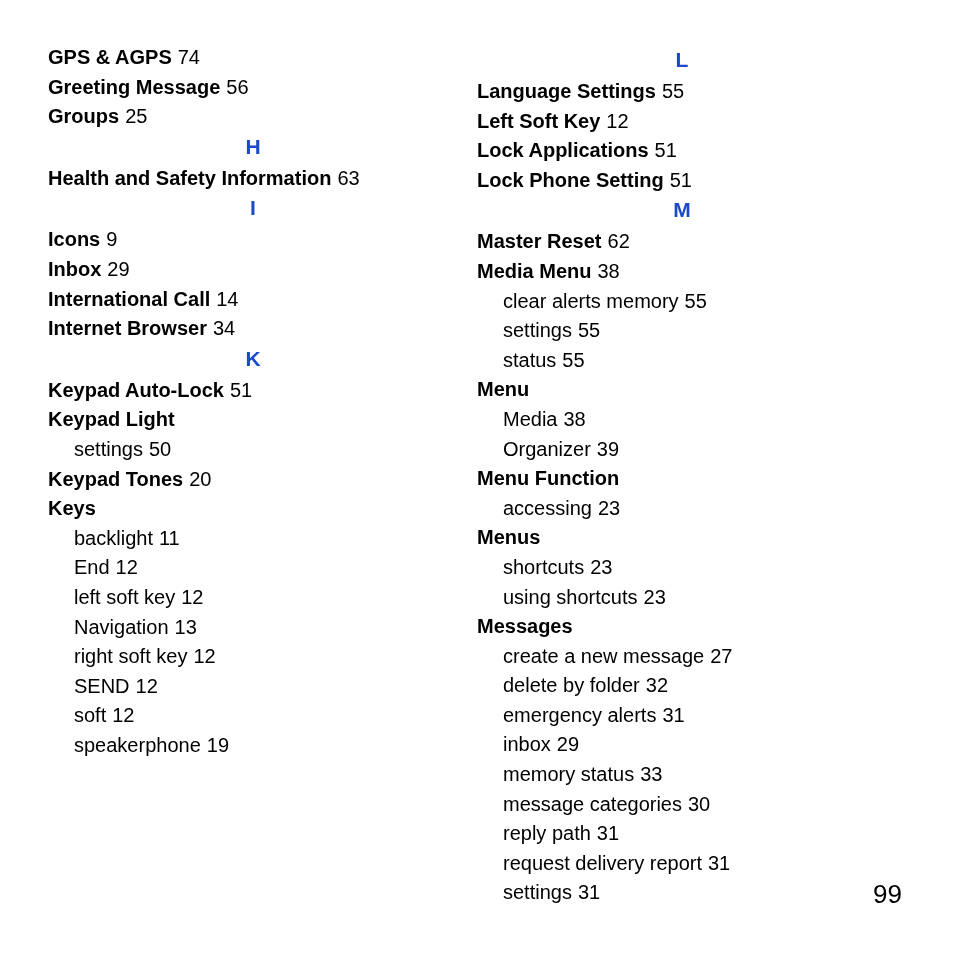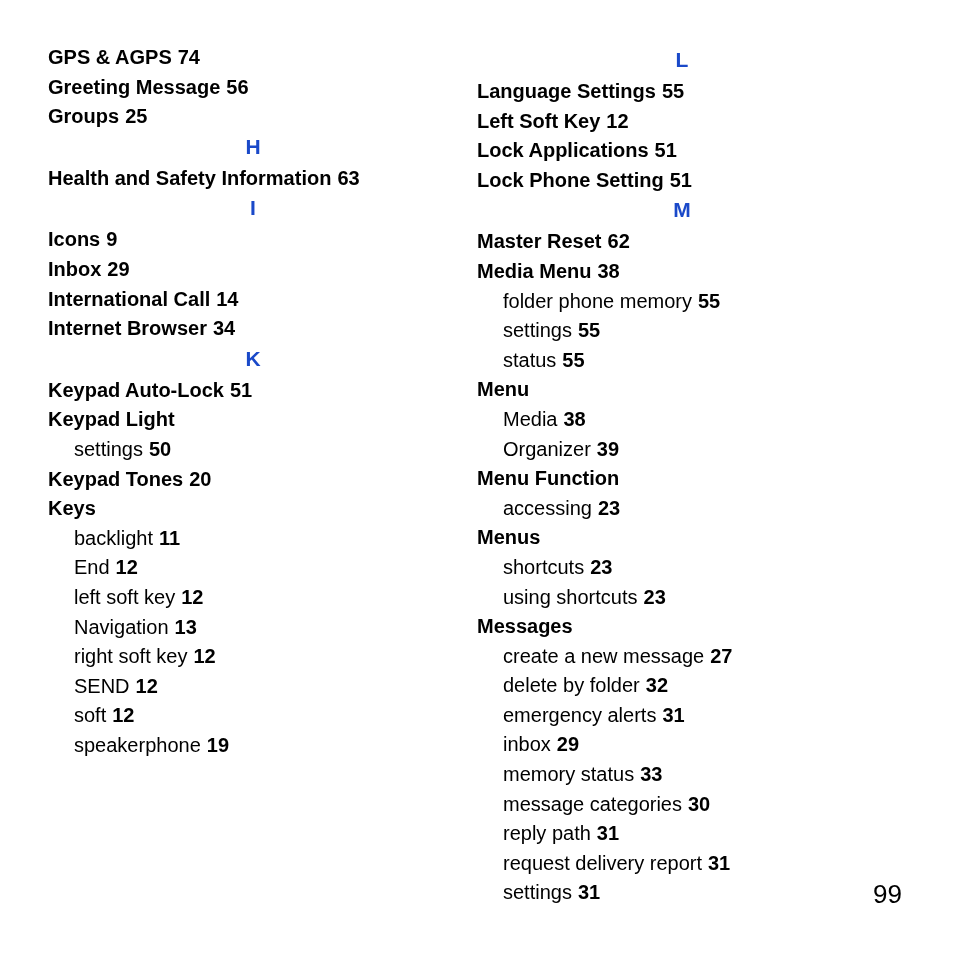--- a/index.html
+++ b/index.html
@@ -31,21 +31,21 @@
     width: 410px;
   }
   .line {
     line-height: 1.38;
     font-size: 20px;
     margin-bottom: 2px;
   }
   .indent { padding-left: 26px; }
   .term { font-weight: 800; text-align: right; }
   .page-num {
-    font-weight: 700;
+    font-weight: 400;
     margin-left: 6px;
   }
   .footer-num {
     position: absolute;
     bottom: 44px;
     right: 52px;
     font-size: 26px;
   }
 </style>
 </head>
@@ -80,21 +80,21 @@
     </div>
   <div class="col" id="col-1">
       <div class="letter"><span>L</span></div>
       <div class="line"><span class="term">Language Settings</span><span class="page-num">55</span></div>
       <div class="line"><span class="term">Left Soft Key</span><span class="page-num">12</span></div>
       <div class="line"><span class="term">Lock Applications</span><span class="page-num">51</span></div>
       <div class="line"><span class="term">Lock Phone Setting</span><span class="page-num">51</span></div>
       <div class="letter"><span>M</span></div>
       <div class="line"><span class="term">Master Reset</span><span class="page-num">62</span></div>
       <div class="line"><span class="term">Media Menu</span><span class="page-num">38</span></div>
-      <div class="line indent"><span>folder phone memory</span><span class="page-num">55</span></div>
+      <div class="line indent"><span>clear alerts memory</span><span class="page-num">55</span></div>
       <div class="line indent"><span>settings</span><span class="page-num">55</span></div>
       <div class="line indent"><span>status</span><span class="page-num">55</span></div>
       <div class="line"><span class="term">Menu</span></div>
       <div class="line indent"><span>Media</span><span class="page-num">38</span></div>
       <div class="line indent"><span>Organizer</span><span class="page-num">39</span></div>
       <div class="line"><span class="term">Menu Function</span></div>
       <div class="line indent"><span>accessing</span><span class="page-num">23</span></div>
       <div class="line"><span class="term">Menus</span></div>
       <div class="line indent"><span>shortcuts</span><span class="page-num">23</span></div>
       <div class="line indent"><span>using shortcuts</span><span class="page-num">23</span></div>

